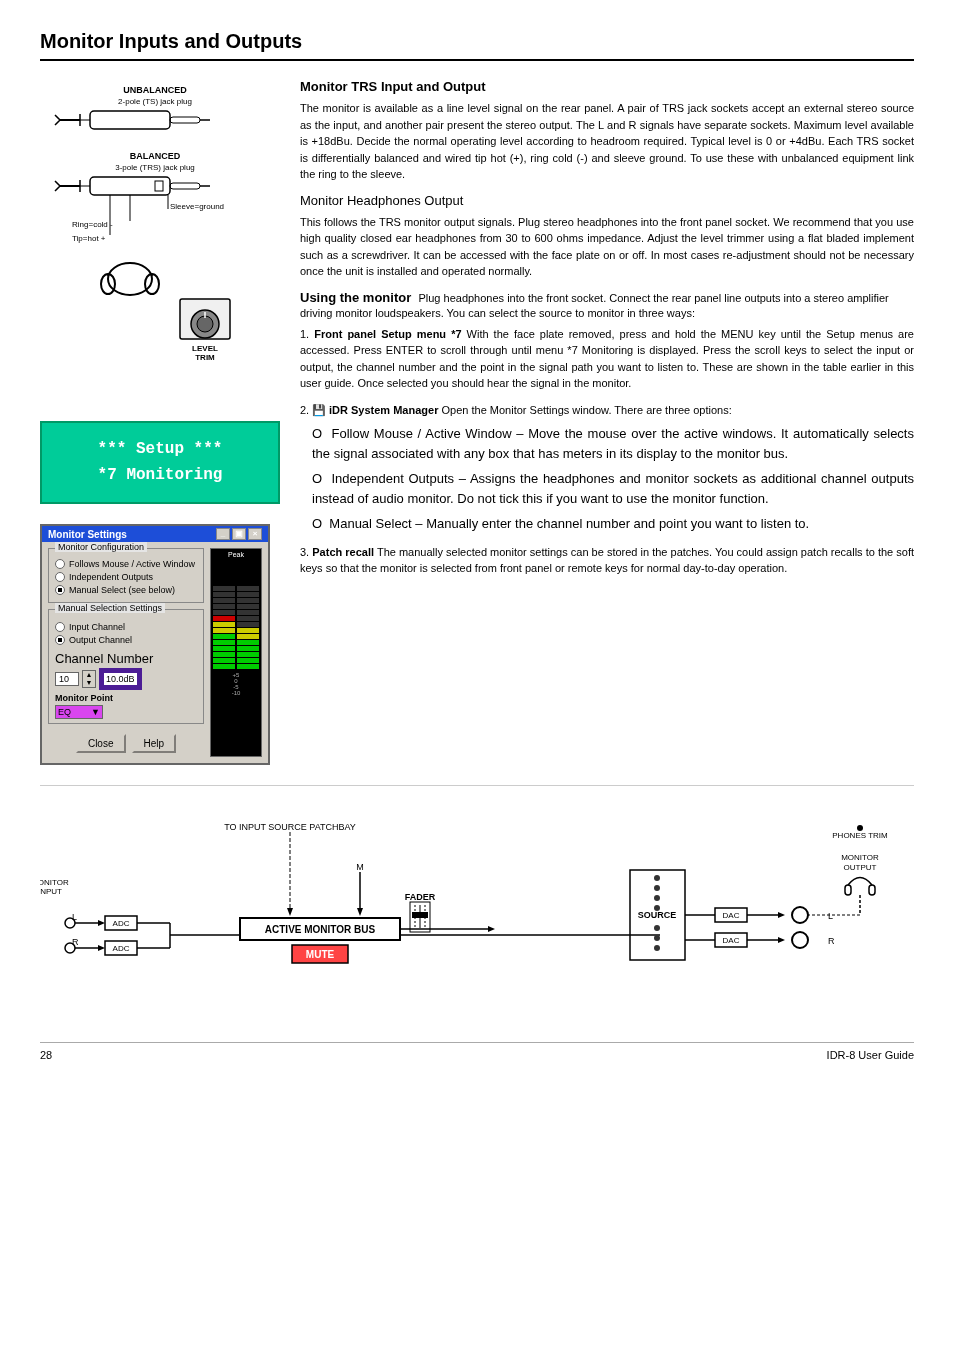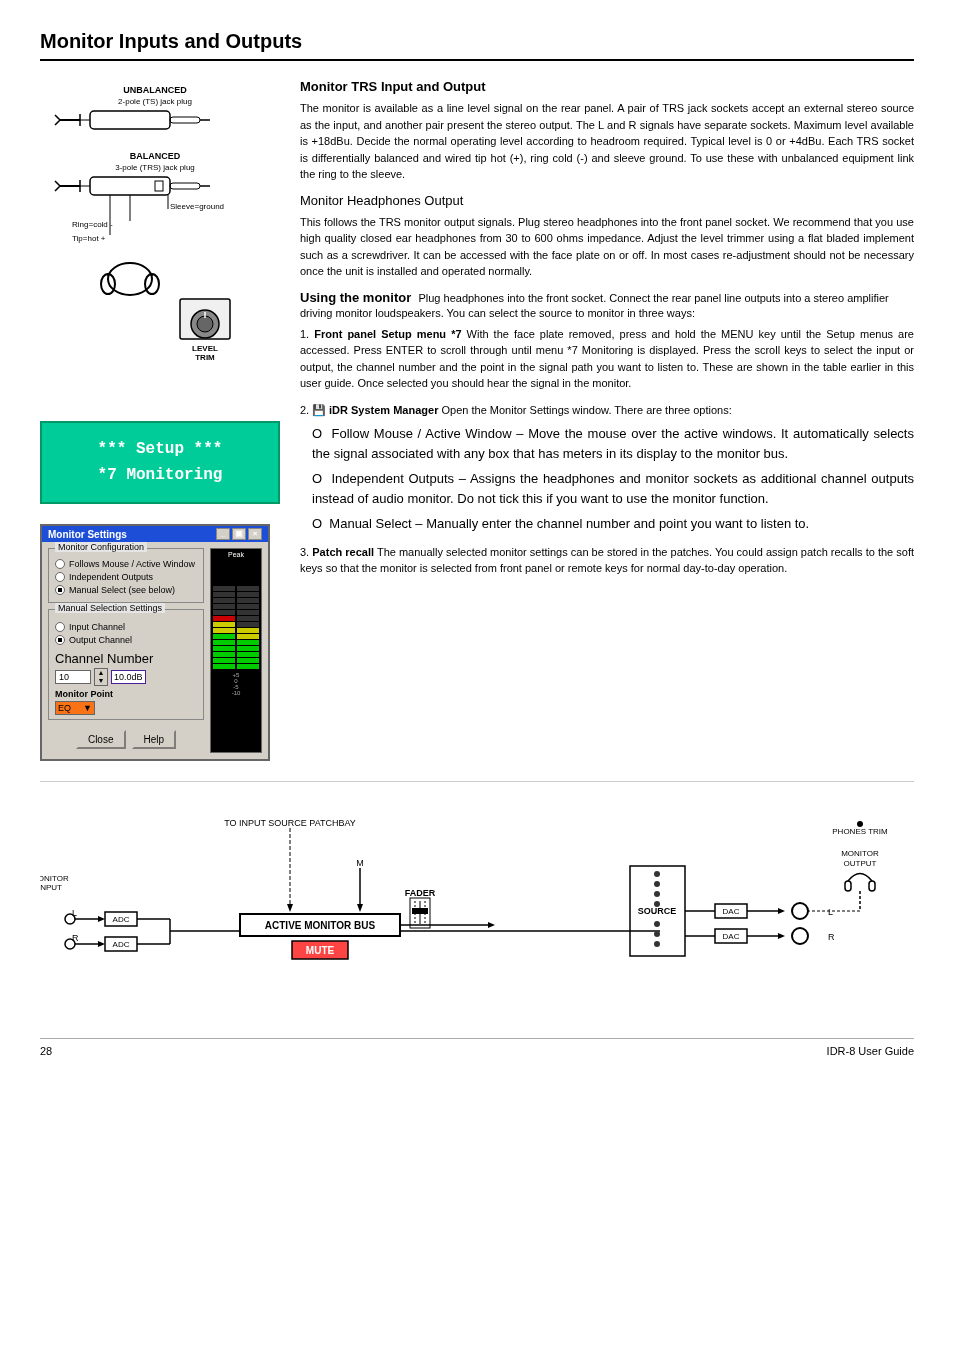--- a/index.html
+++ b/index.html
@@ -175,24 +175,24 @@
       border: none;
       cursor: pointer;
     }
 
     .monitor-point-row {
       margin-top: 3px;
     }
 
     .select-box {
       border: 1px solid #666;
-      background: #f97316;
+      background: #d946ef;
       padding: 1px 2px;
       font-size: 9px;
-      width: 40px;
+      width: 48px;
       display: flex;
       justify-content: space-between;
       align-items: center;
     }
 
     .window-buttons {
       display: flex;
       gap: 6px;
       padding: 4px 6px;
       justify-content: center;
@@ -397,26 +397,26 @@
               <div class="channel-row">
                 <div class="radio-item">
                   <div class="radio-circle selected"></div>
                   <span>Output Channel</span>
                 </div>
               </div>
               <div style="display:flex; align-items:center; gap:4px; margin-top:3px;">
                 <span style="font-size:13px;text-align:right;">Channel Number</span>
               </div>
               <div style="display:flex; align-items:center; gap:3px; margin-top:2px;">
-                <input class="input-box" value="10" type="text" style="width: 36px; font-size: 9px;">
+                <input class="input-box" value="10" type="text" style="width: 24px; font-size: 9px;">
                 <div class="spin-btn">
                   <div class="spin-arrow">▲</div>
                   <div class="spin-arrow">▼</div>
                 </div>
-                <span style="font-size:9px; border:1px solid #4c1d95; padding:1px 2px; background:#fff;">10.0dB</span>
+                <span style="font-size:9px; border:5px solid #4c1d95; padding:1px 2px; background:#fff;">10.0dB</span>
               </div>
               <div class="monitor-point-row">
                 <div style="font-size:9px; margin-top:0;font-weight:bold;">Monitor Point</div>
                 <div style="display:flex; align-items:center; gap:2px; margin-top:2px;">
                   <div class="select-box">
                     <span>EQ</span>
                     <span>▼</span>
                   </div>
                 </div>
               </div>

